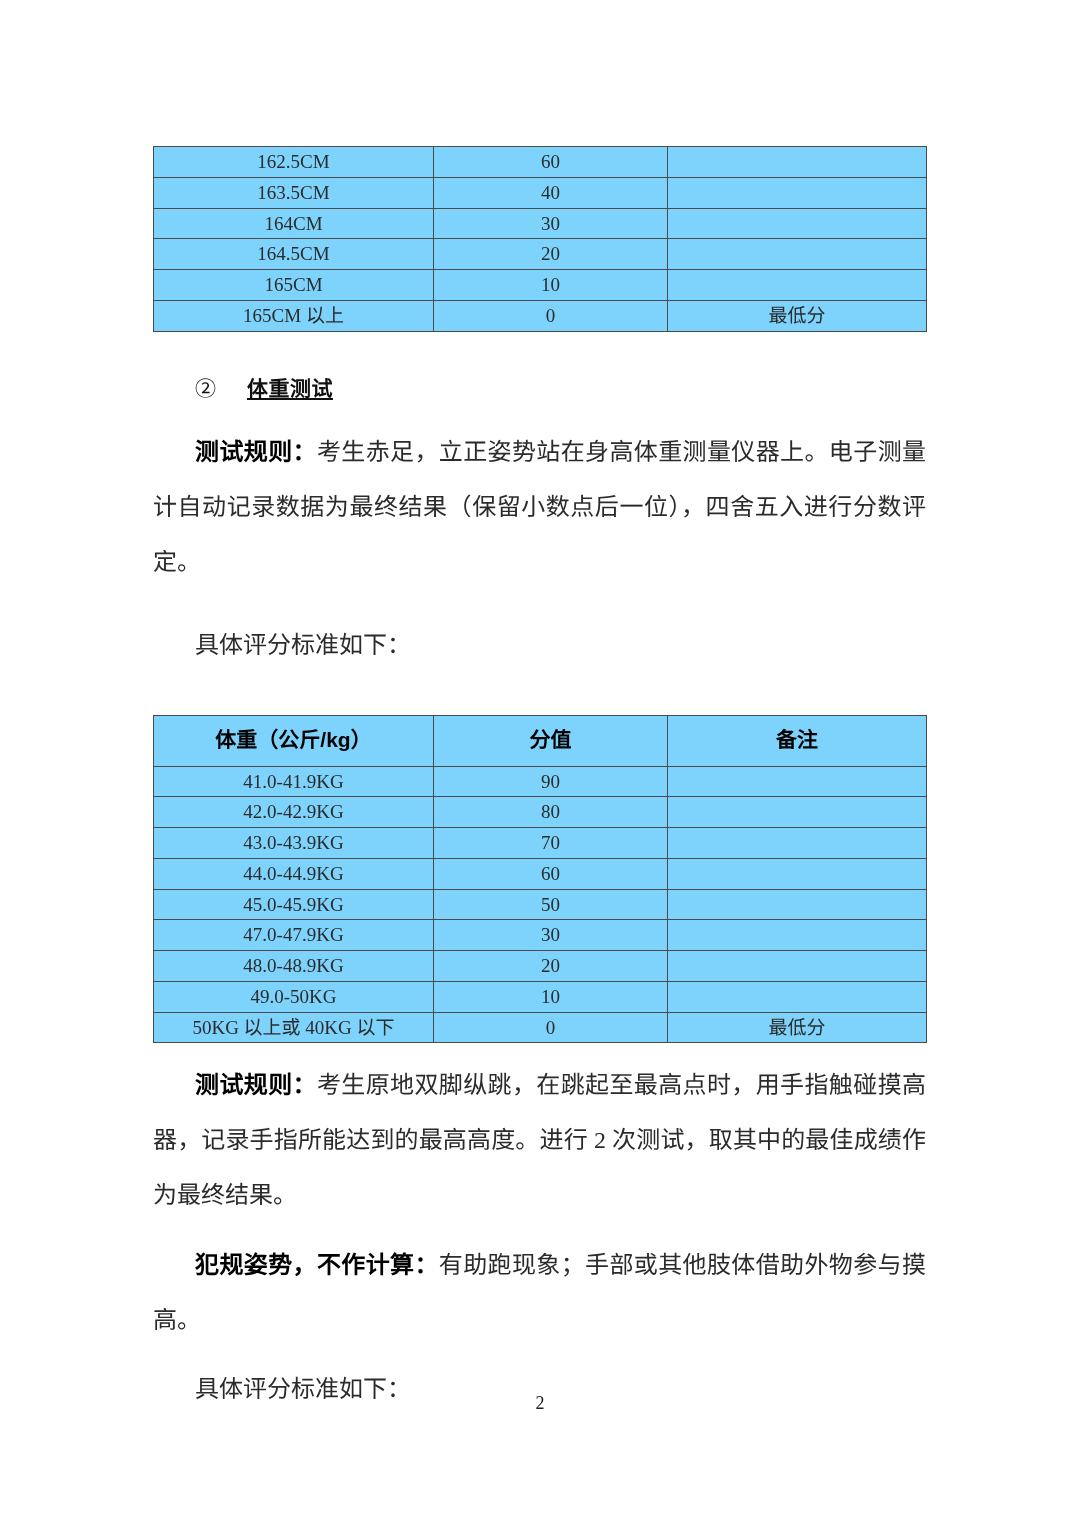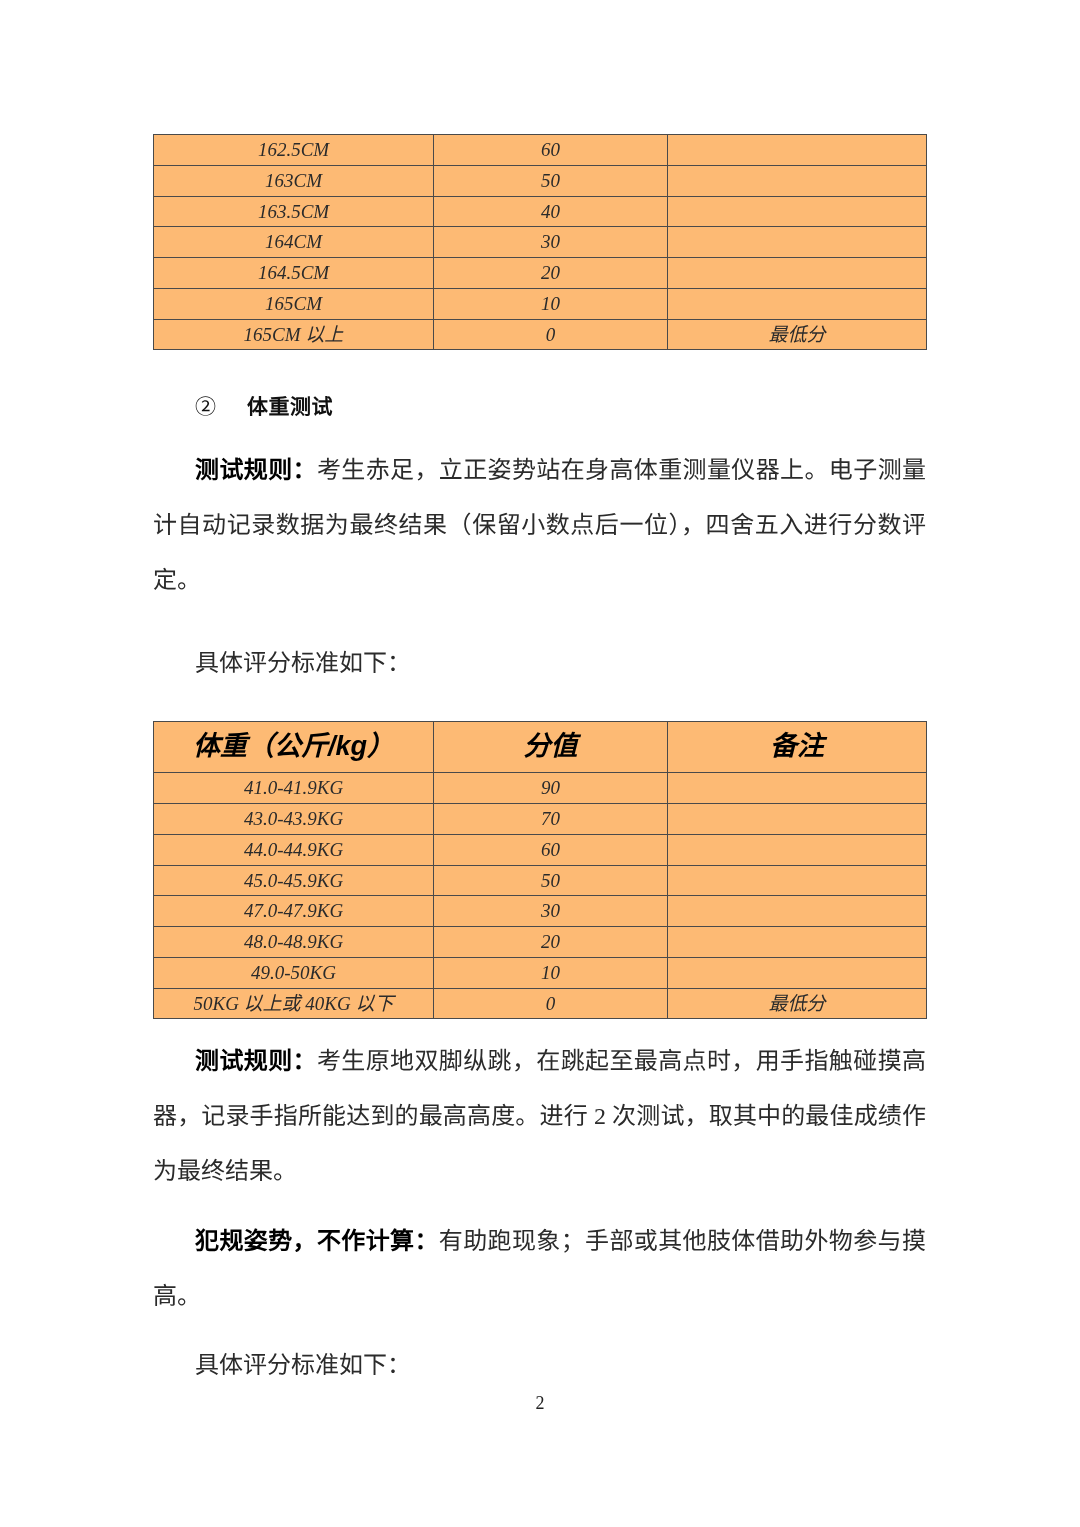--- a/index.html
+++ b/index.html
@@ -28,41 +28,40 @@
     left: 153px;
     top: 130px;
     width: 773px;
   }
 
   
   table.score-table {
     width: 773px;
     border-collapse: collapse;
     table-layout: fixed;
-    margin: 4px 0 0 0;
-    background: #fdba74;
-    font-style: italic;
+    margin: 16px 0 0 0;
+    background: #7dd3fc;
   }
   table.score-table td,
   table.score-table th {
     border: 1px solid #4a4a4a;
     text-align: center;
     vertical-align: middle;
     font-size: 19px;
     line-height: 1.25;
     padding: 3px 4px;
     height: 23px;
     font-weight: normal;
     font-family: "Liberation Serif", "DejaVu Serif", serif;
     color: #2b2b2b;
   }
   table.score-table thead th {
     font-family: "Liberation Sans", "DejaVu Sans", sans-serif;
     font-weight: bold;
-    font-size: 27px;
+    font-size: 21px;
     height: 44px;
     color: #000;
   }
   col.c1 { width: 280px; }
   col.c2 { width: 234px; }
   col.c3 { width: 259px; }
 
   
   .heading {
     font-family: "Liberation Sans", "DejaVu Sans", sans-serif;
@@ -85,21 +84,21 @@
     text-align: justify;
     text-justify: inter-ideograph;
   }
   .para .lead {
     font-family: "Liberation Sans", "DejaVu Sans", sans-serif;
     font-weight: bold;
     color: #000;
   }
   .indent { text-indent: 42px; }
 
-  .blk-h2 { margin-top: 40px; margin-bottom: 8px; padding-left: 42px; }
+  .blk-h2 { margin-top: 40px; margin-bottom: 8px; padding-left: 42px; text-decoration: underline; }
   .blk-p  { margin: 0; }
   .blk-note { margin: 0; }
   .gap-s { height: 14px; }
   .gap-m { height: 26px; }
 
   
   .page-number {
     position: absolute;
     left: 0;
     right: 0;
@@ -122,25 +121,20 @@
           <col class="c2">
           <col class="c3">
         </colgroup>
       <tbody>
         <tr>
           <td>162.5CM</td>
           <td>60</td>
           <td></td>
         </tr>
         <tr>
-          <td>163CM</td>
-          <td>50</td>
-          <td></td>
-        </tr>
-        <tr>
           <td>163.5CM</td>
           <td>40</td>
           <td></td>
         </tr>
         <tr>
           <td>164CM</td>
           <td>30</td>
           <td></td>
         </tr>
         <tr>
@@ -191,20 +185,25 @@
           <th>备注</th>
         </tr>
       </thead>
       <tbody>
         <tr>
           <td>41.0-41.9KG</td>
           <td>90</td>
           <td></td>
         </tr>
         <tr>
+          <td>42.0-42.9KG</td>
+          <td>80</td>
+          <td></td>
+        </tr>
+        <tr>
           <td>43.0-43.9KG</td>
           <td>70</td>
           <td></td>
         </tr>
         <tr>
           <td>44.0-44.9KG</td>
           <td>60</td>
           <td></td>
         </tr>
         <tr>

